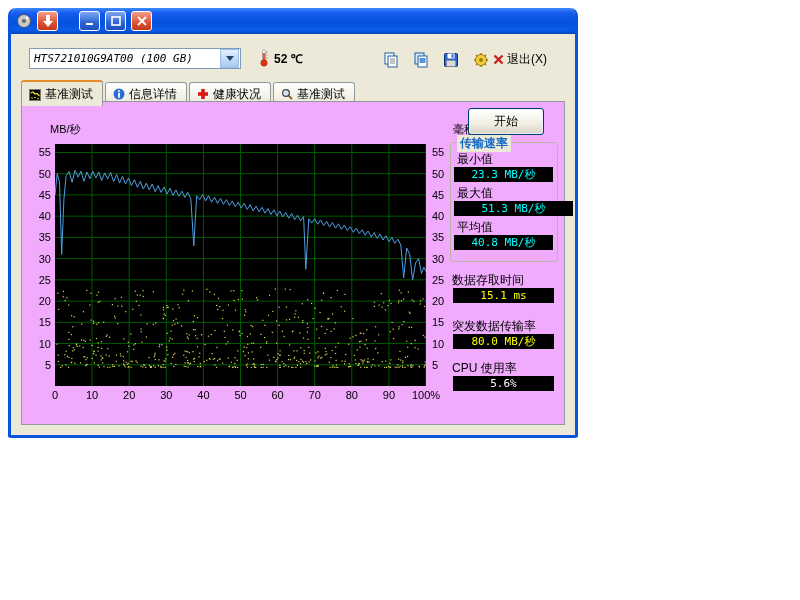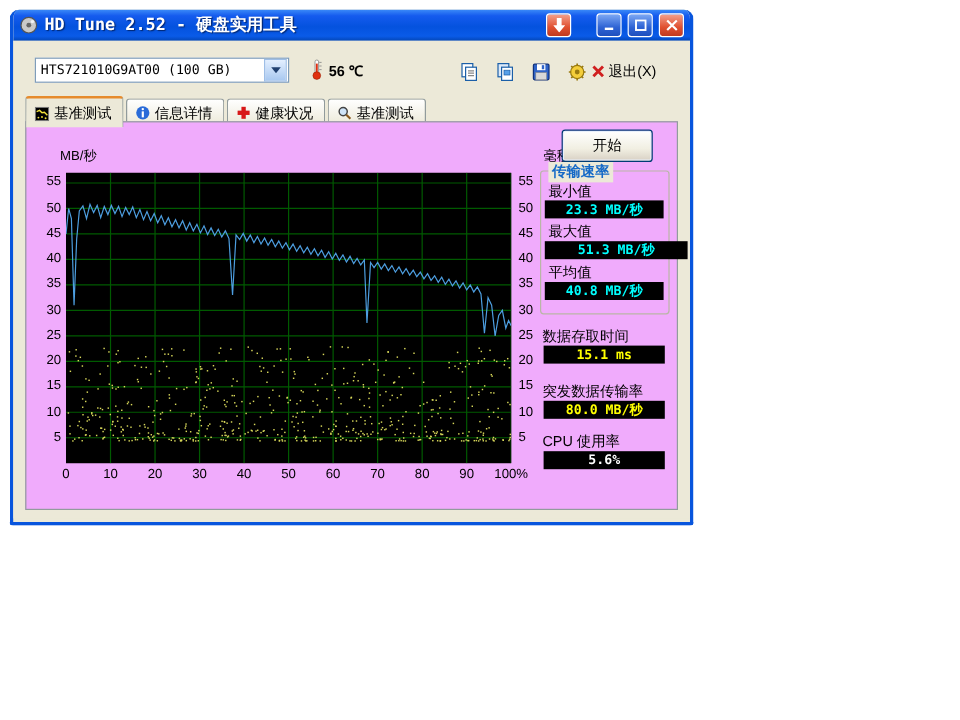--- a/index.html
+++ b/index.html
@@ -19,21 +19,21 @@
     display:flex;align-items:center;justify-content:center;cursor:pointer;}
   .tb-blue{background:linear-gradient(to bottom,#7DA8F4,#2E63D4 60%,#1E4FBE);}
   .tb-red{background:linear-gradient(to bottom,#F3A08B,#E05030 60%,#C03A20);}
   .tb-gap{margin-right:16px;}
 
   
   .body{position:relative;height:398px;background:#ECE9D8;}
   .combo{position:absolute;left:18px;top:14px;width:212px;height:21px;background:#fff;
     border:1px solid #7F9DB9;box-sizing:border-box;display:flex;align-items:center;cursor:pointer;}
   .combo .combo-text{flex:1;font-size:11px;padding:0 4px;white-space:nowrap;overflow:hidden;
-    font-family:"DejaVu Sans Mono",monospace;}
+    font-family:"DejaVu Sans Mono",monospace;font-style:italic;}
   .combo .combo-arrow{width:17px;height:17px;margin:1px;background:linear-gradient(to bottom,#E3EFFF,#A8C8F0);
     border:1px solid #9EBEE6;display:flex;align-items:center;justify-content:center;}
   .combo .combo-arrow i{width:0;height:0;border-left:4px solid transparent;border-right:4px solid transparent;
     border-top:5px solid #204070;}
   .temp{position:absolute;left:248px;top:15px;display:flex;align-items:center;gap:5px;}
   .temp-text{font-size:12px;font-weight:bold;}
   .tool-icons{position:absolute;left:368px;top:15px;display:flex;gap:6px;}
   .tool-btn{width:22px;height:20px;display:flex;align-items:center;justify-content:center;cursor:pointer;border:1px solid transparent;}
   .exit-btn{position:absolute;left:478px;top:15px;display:flex;align-items:center;gap:3px;cursor:pointer;
     font-size:12px;padding:2px 4px;}
@@ -64,40 +64,39 @@
   .start-btn{position:absolute;left:446px;top:6px;width:76px;height:27px;font-size:12px;
     border:1px solid #003C74;border-radius:3px;cursor:pointer;
     background:linear-gradient(to bottom,#FFFFFF,#F1EFE2 60%,#D8D0C4);
     box-shadow:inset 0 0 0 1px #E8F0FB;}
   .groupbox{position:absolute;left:428px;top:40px;width:106px;height:118px;
     border:1px solid #B9B6A6;border-radius:3px;}
   .groupbox .gb-title{position:absolute;top:-8px;left:6px;background:#ECE9D8;padding:0 3px;
     font-size:12px;color:#1569C7;font-weight:bold;}
   .fld-label{position:absolute;font-size:12px;color:#000;}
   .val-box{position:absolute;height:15px;background:#000;color:#0ff;
-    font-family:"DejaVu Sans Mono",monospace;font-size:11px;font-weight:bold;
+    font-family:"DejaVu Sans Mono",monospace;font-size:11px;font-weight:normal;
     display:flex;align-items:center;justify-content:center;}
 
   .icon-svg{display:block;}
 </style>
 </head>
 <body>
 
 <div class="canvas">
   <div class="window">
 
     <div class="titlebar">
       <span>
         <svg class="icon-svg" width="16" height="16" viewBox="0 0 16 16">
           <circle cx="8" cy="8" r="6.5" fill="#C9C9C9" stroke="#555" stroke-width="1"></circle>
           <circle cx="8" cy="8" r="2" fill="#666"></circle>
           <circle cx="11" cy="5" r="1.4" fill="#fff" opacity="0.8"></circle>
         </svg>
       </span>
-      <span class="title">HD Tune 2.52 - 硬盘实用工具</span>
       <span class="tb-btn tb-red tb-gap">
         <svg class="icon-svg" width="10" height="12" viewBox="0 0 10 12">
           <polygon points="3,0 7,0 7,6 10,6 5,12 0,6 3,6" fill="#fff"></polygon>
         </svg>
       </span>
       <span class="tb-btn tb-blue">
         <svg class="icon-svg" width="10" height="10" viewBox="0 0 10 10">
             <rect x="1" y="7" width="7" height="2" fill="#fff"></rect>
           </svg>
       </span>
@@ -126,21 +125,21 @@
         <span>
           <svg class="icon-svg" width="10" height="18" viewBox="0 0 10 18">
             <rect x="3.5" y="1" width="3" height="11" rx="1.5" fill="#fff" stroke="#888" stroke-width="0.7"></rect>
             <rect x="4.2" y="4" width="1.6" height="8" fill="#E03010"></rect>
             <circle cx="5" cy="14" r="3.2" fill="#E03010" stroke="#992000" stroke-width="0.5"></circle>
             <line x1="7" y1="3" x2="9" y2="3" stroke="#888" stroke-width="0.7"></line>
             <line x1="7" y1="6" x2="9" y2="6" stroke="#888" stroke-width="0.7"></line>
             <line x1="7" y1="9" x2="9" y2="9" stroke="#888" stroke-width="0.7"></line>
           </svg>
         </span>
-        <span class="temp-text">56 ℃</span>
+        <span class="temp-text">52 ℃</span>
       </div>
 
       <div class="tool-icons">
         <span class="tool-btn">
           <span>
             <svg class="icon-svg" width="16" height="16" viewBox="0 0 16 16">
               <rect x="2" y="1" width="9" height="11" fill="#fff" stroke="#1B5FA8"></rect>
               <rect x="5" y="4" width="9" height="11" fill="#fff" stroke="#1B5FA8"></rect>
               <line x1="7" y1="7" x2="12" y2="7" stroke="#888"></line>
                 <line x1="7" y1="9" x2="12" y2="9" stroke="#888"></line>

